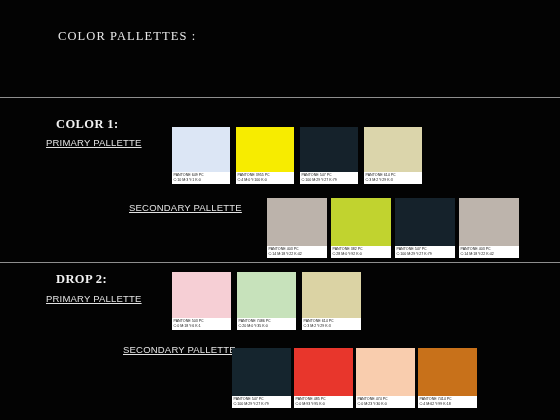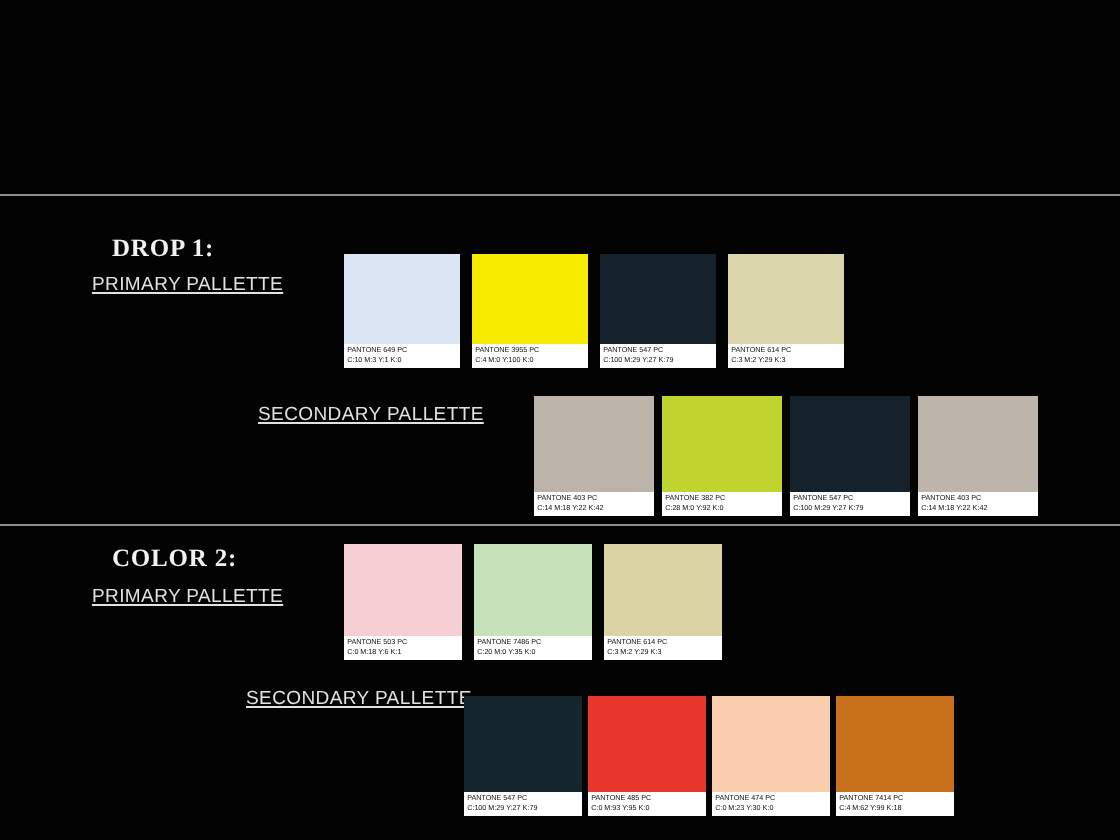--- a/index.html
+++ b/index.html
@@ -105,25 +105,26 @@
   #row-d2-secondary .swatch { width: 59px; }
   #row-d2-secondary .chip  { height: 48px; }
   #row-d2-primary .swatch { width: 59px; }
   #row-d2-primary .chip { height: 46px; }
 </style>
 </head>
 <body>
 
 <div class="slide">
 
+  <div class="slide-title">COLOR  PALLETTES  :</div>
 
   <div class="divider d1"></div>
   <div class="divider d2"></div>
 
-  <div class="drop-heading" id="drop1-title">DROP 1:</div>
+  <div class="drop-heading" id="drop1-title">COLOR 1:</div>
 
   <div class="sub-heading" id="drop1-primary-label">PRIMARY PALLETTE</div>
 
   <div class="swatch-row" id="row-d1-primary">
 
     <div class="swatch">
       <span class="chip" style="background-color: rgb(220, 230, 245);"></span>
       <div class="caption">
         <span class="pname">PANTONE 649 PC</span>
         <span class="pcmyk">C:10 M:3 Y:1 K:0</span>
@@ -185,21 +186,21 @@
 
     <div class="swatch">
       <span class="chip" style="background-color: rgb(189, 180, 172);"></span>
       <div class="caption">
         <span class="pname">PANTONE 403 PC</span>
         <span class="pcmyk">C:14 M:18 Y:22 K:42</span>
       </div>
     </div>
   </div>
 
-  <div class="drop-heading" id="drop2-title">COLOR 2:</div>
+  <div class="drop-heading" id="drop2-title">DROP 2:</div>
 
   <div class="sub-heading" id="drop2-primary-label">PRIMARY PALLETTE</div>
 
   <div class="swatch-row" id="row-d2-primary">
 
     <div class="swatch">
       <span class="chip" style="background-color: rgb(246, 207, 213);"></span>
       <div class="caption">
         <span class="pname">PANTONE 503 PC</span>
         <span class="pcmyk">C:0 M:18 Y:6 K:1</span>

